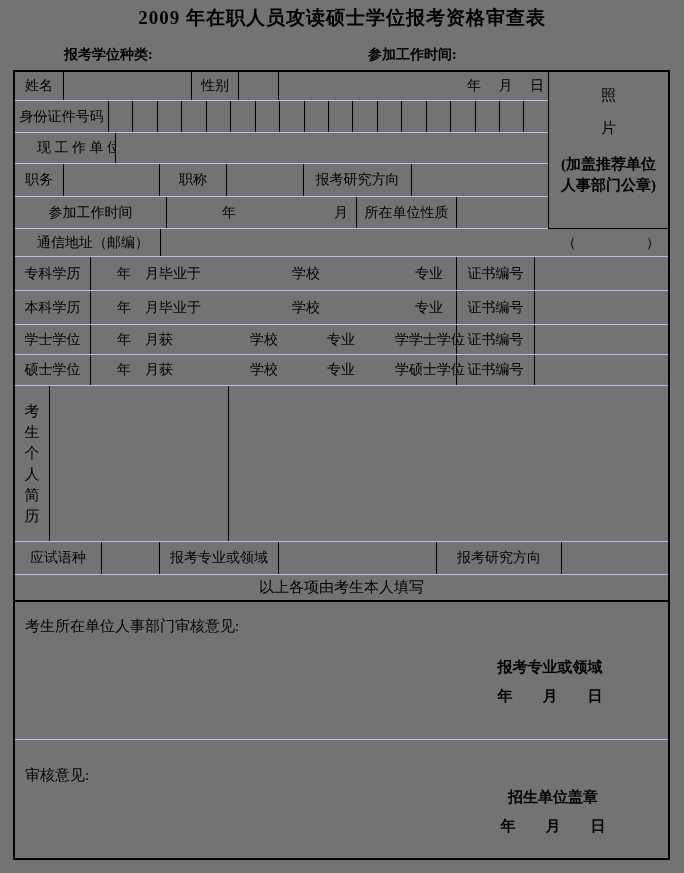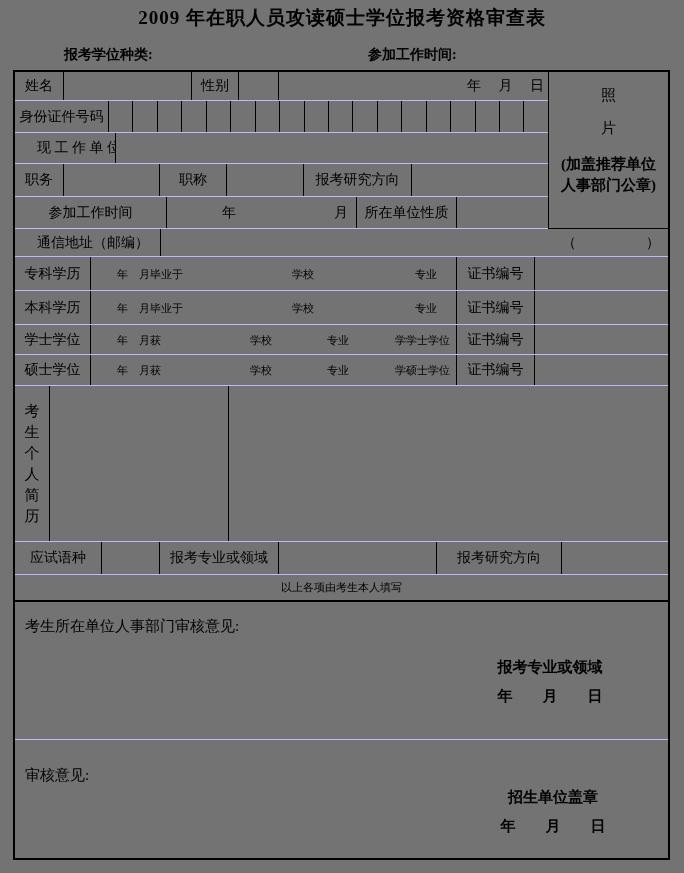--- a/index.html
+++ b/index.html
@@ -16,34 +16,34 @@
   .short{width:533px;}
   .c{border-right:1px solid #000;box-sizing:border-box;display:flex;align-items:center;
      justify-content:center;font-size:14px;flex-shrink:0;overflow:hidden;white-space:nowrap;}
   .c.lft{justify-content:flex-start;padding-left:22px;}
   .c.nrb{border-right:none;}
   .c.fill{flex:1 1 auto;}
   .r1{height:29px;} .r2{height:32px;} .r3{height:31px;} .r4{height:33px;} .r5{height:32px;}
   .r6{height:28px;} .r7{height:34px;} .r8{height:34px;} .r9{height:30px;} .r10{height:31px;}
   .r11{height:156px;} .r12{height:33px;}
   .r13{height:25px;border-bottom:2px solid #000;display:flex;align-items:center;
-       justify-content:center;font-size:11px;}
+       justify-content:center;font-size:15px;}
   .r14{height:138px;display:block;position:relative;}
   .r15{height:118px;display:block;position:relative;border-bottom:none;}
   .idc{flex:1 1 auto;border-right:1px solid #000;box-sizing:border-box;}
   .idc:last-child{border-right:none;}
   .photo-box{position:absolute;left:533px;top:0;width:120px;height:157px;
              border-left:1px solid #000;border-bottom:1px solid #000;box-sizing:border-box;
              display:flex;flex-direction:column;align-items:center;font-size:15px;}
   .photo-box .pch{margin-top:14px;}
   .stamp-note{margin-top:16px;font-weight:bold;font-size:15px;text-align:center;line-height:21px;}
   .ymd-cell{justify-content:flex-end;padding-right:4px;}
   .ym5{justify-content:space-between;padding:0 8px 0 55px;}
   .dcell{position:relative;flex:0 0 366px;border-right:1px solid #000;box-sizing:border-box;}
-  .dcell span{position:absolute;top:50%;transform:translateY(-50%);font-size:11px;white-space:nowrap;}
+  .dcell span{position:absolute;top:50%;transform:translateY(-50%);font-size:14px;white-space:nowrap;}
   .da-ym{left:26px;} .da-school{left:201px;} .da-major{left:324px;}
   .db-ym{left:26px;} .db-school{left:159px;} .db-major{left:236px;} .db-suffix{left:288px;margin-left:16px;}
   .side{flex:0 0 35px;border-right:1px solid #000;box-sizing:border-box;display:flex;
         flex-direction:column;align-items:center;justify-content:center;font-size:15px;}
   .side div{line-height:21px;}
   .rescol{flex:1 1 auto;display:flex;flex-direction:column;}
   .reshead{height:29px;border-bottom:1px solid #000;box-sizing:border-box;display:flex;}
   .resbody{flex:1 1 auto;display:flex;}
   .cp{flex:0 0 179px;border-right:1px solid #000;box-sizing:border-box;display:flex;
       align-items:center;justify-content:center;font-size:14px;}

